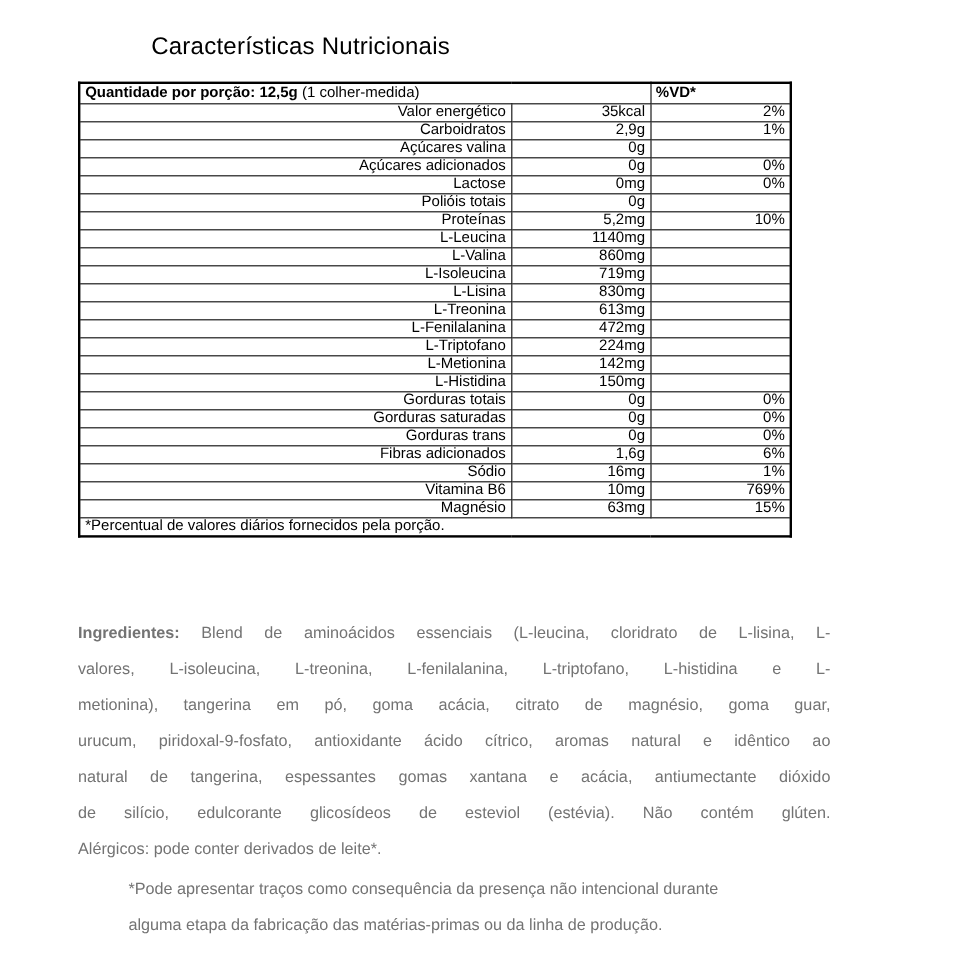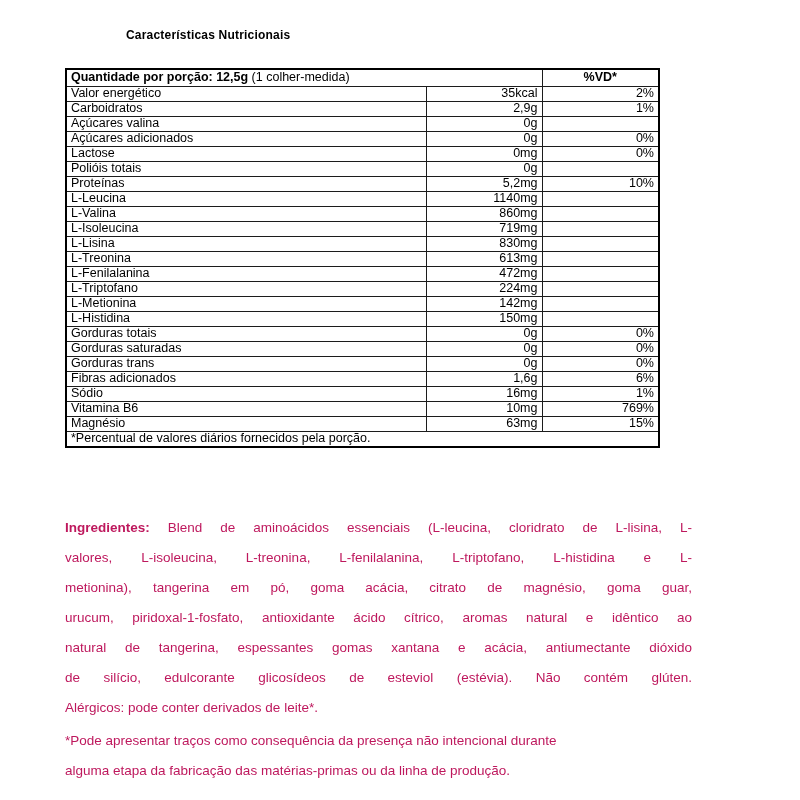--- a/index.html
+++ b/index.html
@@ -9,22 +9,22 @@
     width: 800px;
     height: 800px;
     font-family: "Liberation Sans", sans-serif;
     color: #000000;
     overflow: hidden;
   }
   .page-title {
     position: absolute;
     left: 126px;
     top: 28px;
-    font-size: 12px;
-    font-weight: 700;
+    font-size: 20px;
+    font-weight: 400;
     letter-spacing: 0.2px;
   }
   table.nutri {
     position: absolute;
     left: 65px;
     top: 68px;
     width: 593px;
     border-collapse: collapse;
     table-layout: fixed;
     border: 2px solid #000000;
@@ -39,48 +39,48 @@
     vertical-align: middle;
     overflow: hidden;
     white-space: nowrap;
   }
   table.nutri thead th {
     height: 17px;
     text-align: left;
     font-weight: 400;
   }
   table.nutri thead th.vd-head {
-    text-align: center;
+    text-align: left;
     font-weight: 700;
   }
   .bold { font-weight: 700; }
-  td.c-label { text-align: left; margin-left: 36px; }
+  td.c-label { text-align: right; margin-left: 36px; }
   td.c-value, td.c-vd { text-align: right; }
   table.nutri tfoot td {
     height: 16px;
   }
   .text-block {
     position: absolute;
     left: 65px;
     top: 513px;
     width: 627px;
     font-size: 13.5px;
-    color: #be185d;
+    color: #737373;
   }
   .pline {
     height: 30px;
     line-height: 30px;
     white-space: nowrap;
   }
   .pline.justify {
     white-space: normal;
     text-align: justify;
     text-align-last: justify;
   }
-  #trace-note { margin-top: 3px; }
+  #trace-note { margin-top: 3px; margin-left: 42px; }
 </style>
 </head>
 <body>
 
 <div class="page-title">Características Nutricionais</div>
 
 <table class="nutri">
   <colgroup>
     <col style="width:360px">
     <col style="width:116px">
@@ -214,21 +214,21 @@
       <td colspan="3">*Percentual de valores diários fornecidos pela porção.</td>
     </tr>
   </tfoot>
 </table>
 
 <div class="text-block">
   <div id="ingredients">
       <div class="pline justify"><span class="bold">Ingredientes:</span> Blend de aminoácidos essenciais (L-leucina, cloridrato de L-lisina, L-</div>
       <div class="pline justify">valores, L-isoleucina, L-treonina, L-fenilalanina, L-triptofano, L-histidina e L-</div>
       <div class="pline justify">metionina), tangerina em pó, goma acácia, citrato de magnésio, goma guar,</div>
-      <div class="pline justify">urucum, piridoxal-1-fosfato, antioxidante ácido cítrico, aromas natural e idêntico ao</div>
+      <div class="pline justify">urucum, piridoxal-9-fosfato, antioxidante ácido cítrico, aromas natural e idêntico ao</div>
       <div class="pline justify">natural de tangerina, espessantes gomas xantana e acácia, antiumectante dióxido</div>
       <div class="pline justify">de silício, edulcorante glicosídeos de esteviol (estévia). Não contém glúten.</div>
       <div class="pline">Alérgicos: pode conter derivados de leite*.</div>
     </div>
   <div id="trace-note">
       <div class="pline">*Pode apresentar traços como consequência da presença não intencional durante</div>
       <div class="pline">alguma etapa da fabricação das matérias-primas ou da linha de produção.</div>
     </div>
 </div>
 

